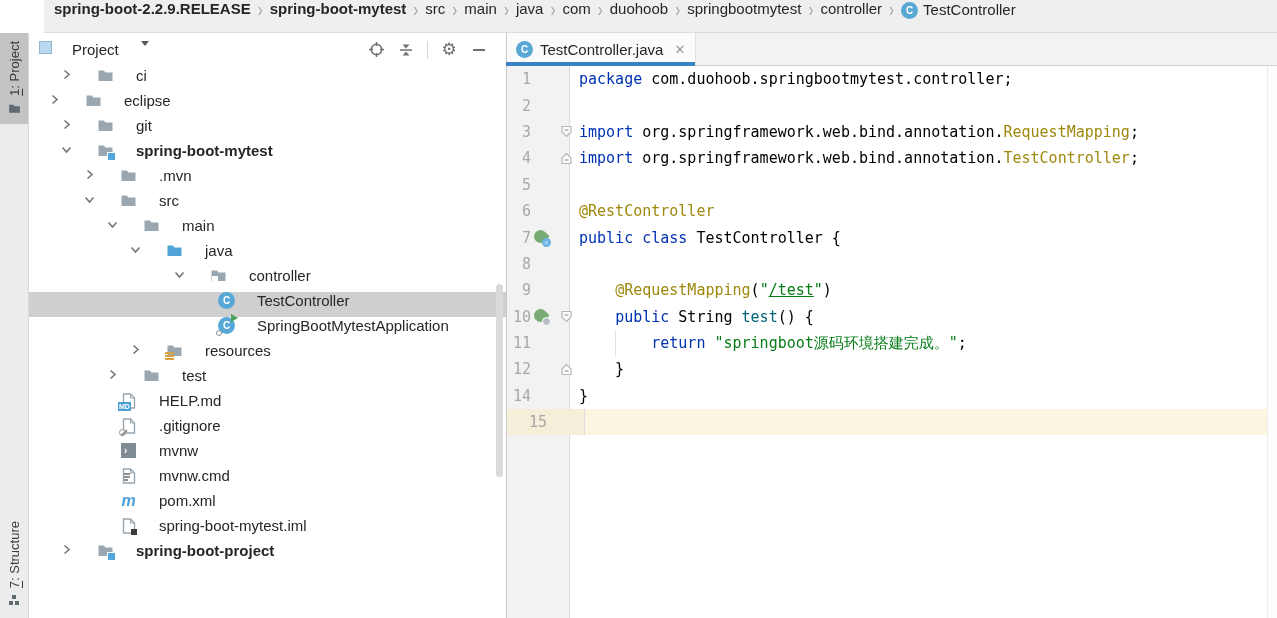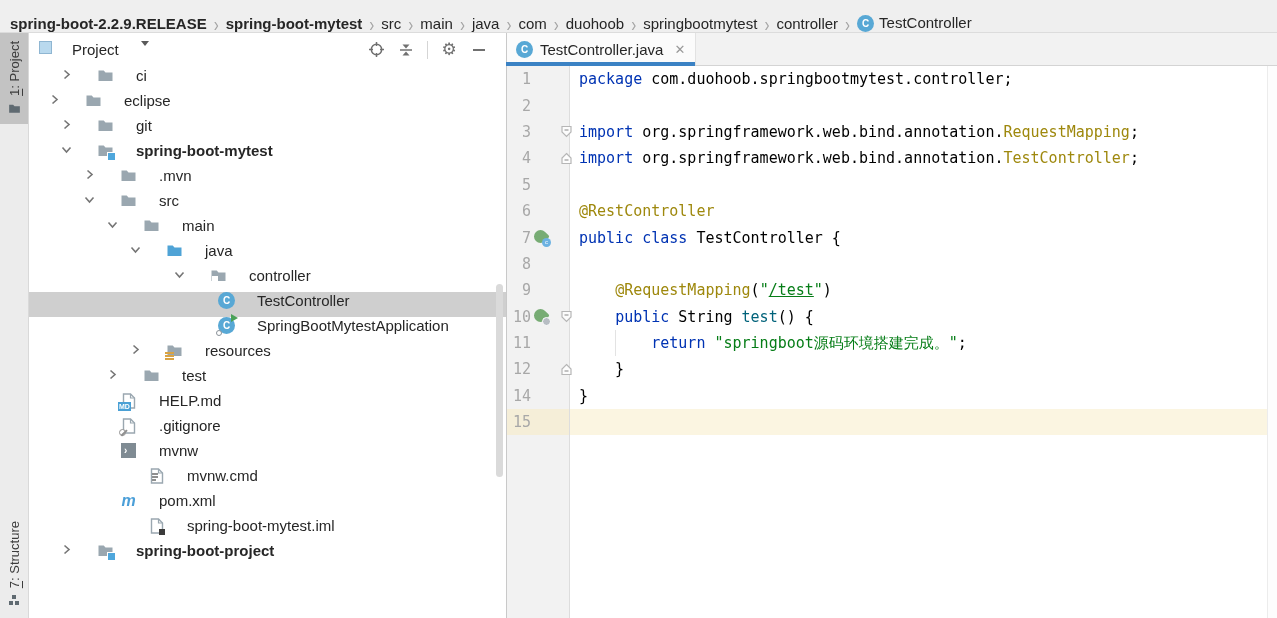--- a/index.html
+++ b/index.html
@@ -8,21 +8,21 @@
     --ui-font:"Liberation Sans",sans-serif; --code-font:"DejaVu Sans Mono",monospace;
     --lh:26.4px;
   }
   *{box-sizing:border-box;margin:0;padding:0;}
   html,body{width:1277px;height:618px;overflow:hidden;}
   body{font-family:var(--ui-font);font-size:15px;color:#262626;background:#fff;}
   .app{width:1277px;height:618px;display:flex;flex-direction:column;position:relative;background:#fff;}
 
   
   .crumb-bar{height:33px;flex:0 0 33px;background:#EFEFEF;border-bottom:1px solid #DCDCDC;
-    display:flex;align-items:flex-end;padding:0 10px;white-space:nowrap;}
+    display:flex;align-items:flex-start;padding:0 10px;white-space:nowrap;margin-left:44px;}
   .crumb{display:flex;align-items:center;gap:5px;cursor:default;}
   .crumb.bold{font-weight:700;}
   .crumb-sep{color:#A5A5A5;font-size:15px;margin:0 7px;font-weight:400;transform:scaleY(1.35);display:inline-block;}
 
   
   .main-row{flex:1;display:flex;min-height:0;}
 
   
   .stripe{flex:0 0 28px;background:#ECECEC;border-right:1px solid #D9D9D9;position:relative;}
   .stripe-btn{width:28px;display:flex;flex-direction:column;align-items:center;gap:5px;padding:8px 0 6px;cursor:pointer;}
@@ -58,21 +58,21 @@
   .tab-underline{position:absolute;left:-1px;right:0;bottom:-1px;height:4px;background:var(--accent);}
   .tab-close{color:#999;font-size:13px;margin-left:4px;cursor:pointer;line-height:1;}
 
   .editor-body{flex:1;display:flex;flex-direction:column;position:relative;min-height:0;}
   .code-row{display:flex;height:var(--lh);flex:0 0 var(--lh);align-items:stretch;}
   .gutter-cell{flex:0 0 63px;background:#F2F2F2;border-right:1px solid #DDD;display:flex;align-items:center;}
   .gutter-cell .lnum{width:24px;text-align:right;font-family:var(--code-font);font-size:15px;color:#A8A8A8;}
   .gutter-cell .gicon{width:21px;display:flex;align-items:center;justify-content:center;}
   .gutter-cell .gfold{width:16px;display:flex;align-items:center;justify-content:center;position:relative;left:6px;}
   .code-cell{flex:1;display:flex;align-items:center;padding-left:9px;font-family:var(--code-font);font-size:15px;white-space:pre;position:relative;}
-  .code-row.current .gutter-cell{background:var(--curline-gutter);}
+  .code-row.current .gutter-cell{background:var(--curline-gutter);padding-left:16px;}
   .code-row.current .code-cell{background:var(--curline);}
   .filler-row{flex:1;display:flex;}
   .filler-row .gutter-cell{align-self:stretch;height:auto;}
   .seg-kw{color:var(--kw);} .seg-ann{color:var(--ann);} .seg-str{color:var(--str);}
   .seg-strU{color:var(--str);text-decoration:underline;} .seg-mth{color:var(--mth);} .seg-pl{color:#000;}
   .indent-guide{position:absolute;left:45px;top:0;bottom:0;width:1px;background:#E3E3E3;}
   .edit-scroll-strip{position:absolute;top:0;right:0;bottom:0;width:10px;background:#FDFDFD;border-left:1px solid #ECECEC;}
 
   .cls-icon{width:17px;height:17px;border-radius:50%;background:#58A8D5;color:#fff;font-size:10px;font-weight:700;
     display:inline-flex;align-items:center;justify-content:center;font-family:var(--ui-font);flex:0 0 17px;position:relative;}
@@ -368,21 +368,21 @@
             </span>
             <span class="t-label">.gitignore</span>
           </div>
           <div class="tree-row" style="padding-left: 53px;">
             <span class="chev"></span>
             <span class="t-icon">
               <span style="width:15px;height:15px;background:#7F8B93;display:inline-flex;align-items:center;justify-content:flex-start;padding-left:3px;color:#fff;font-size:10px;font-weight:700;">›</span>
             </span>
             <span class="t-label">mvnw</span>
           </div>
-          <div class="tree-row" style="padding-left: 53px; margin-left: 28px;">
+          <div class="tree-row" style="padding-left: 53px;">
             <span class="chev"></span>
             <span class="t-icon">
               <svg width="14" height="16" viewBox="0 0 14 16">
                 <path d="M1.5 1h7l4 4v10h-11z" fill="#fff" stroke="#9AA7B0" stroke-width="1.4"></path>
                 <path d="M8.5 1v4h4" fill="none" stroke="#9AA7B0" stroke-width="1.2"></path>
               </svg>
               <span style="position:absolute;left:4px;top:6px;display:flex;flex-direction:column;gap:1.5px;">
                 <i style="width:6px;height:1.5px;background:#8F8F8F;"></i>
                 <i style="width:6px;height:1.5px;background:#8F8F8F;"></i>
                 <i style="width:4px;height:1.5px;background:#8F8F8F;"></i>
@@ -390,21 +390,21 @@
             </span>
             <span class="t-label">mvnw.cmd</span>
           </div>
           <div class="tree-row" style="padding-left: 53px;">
             <span class="chev"></span>
             <span class="t-icon">
               <span style="font-style:italic;font-weight:700;font-size:16px;color:#4B9FD8;font-family:var(--ui-font);line-height:1;">m</span>
             </span>
             <span class="t-label">pom.xml</span>
           </div>
-          <div class="tree-row" style="padding-left: 53px; margin-left: 28px;">
+          <div class="tree-row" style="padding-left: 53px;">
             <span class="chev"></span>
             <span class="t-icon">
               <svg width="14" height="16" viewBox="0 0 14 16">
                 <path d="M1.5 1h7l4 4v10h-11z" fill="#fff" stroke="#9AA7B0" stroke-width="1.4"></path>
                 <path d="M8.5 1v4h4" fill="none" stroke="#9AA7B0" stroke-width="1.2"></path>
               </svg>
               <span style="position:absolute;right:0px;bottom:-1px;width:6px;height:6px;background:#3B3B3B;"></span>
             </span>
             <span class="t-label">spring-boot-mytest.iml</span>
           </div>

